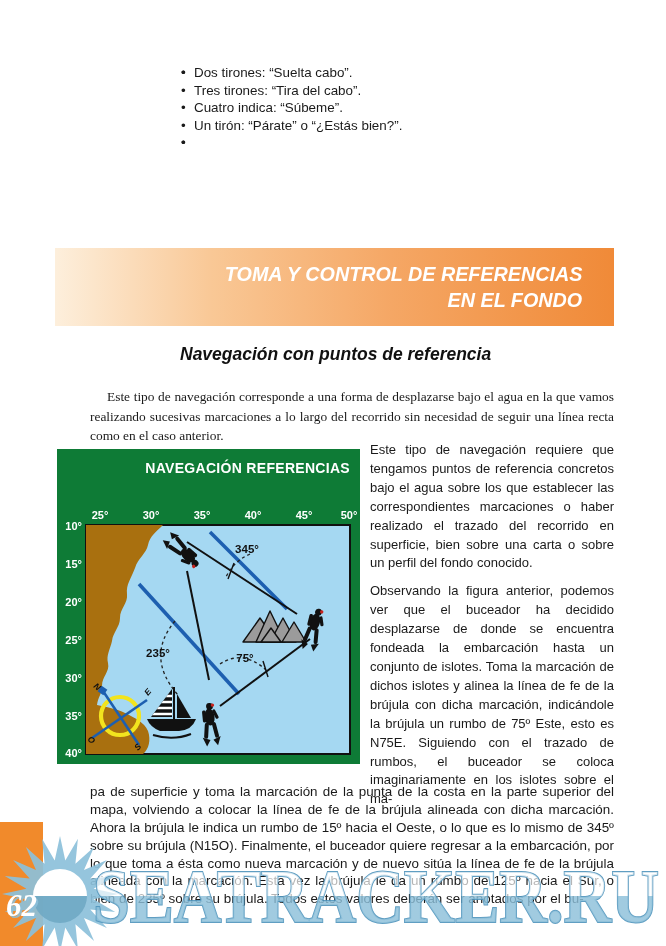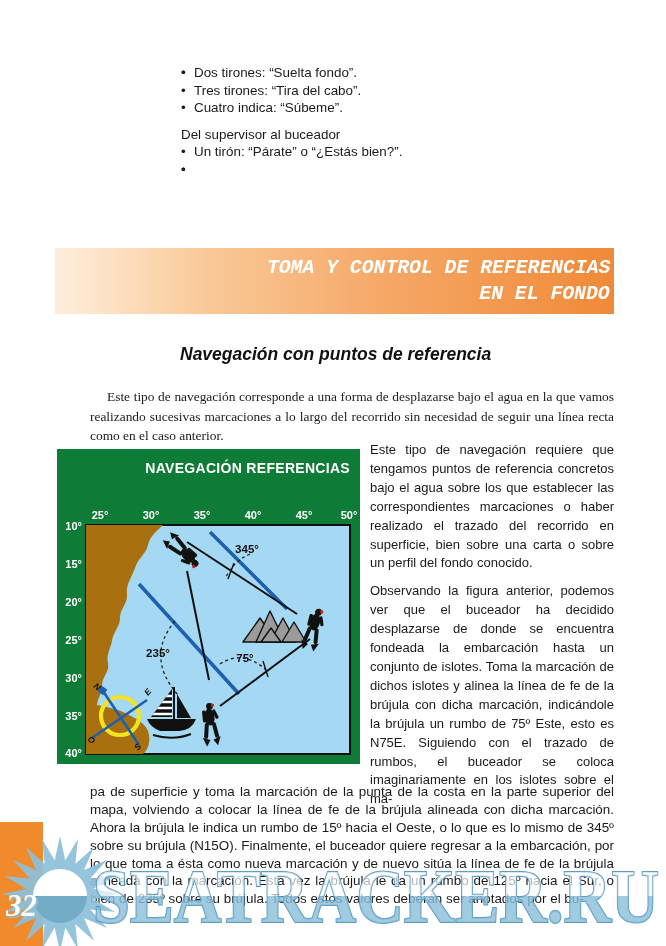--- a/index.html
+++ b/index.html
@@ -9,24 +9,24 @@
   }
   
   .signals{position:absolute; left:181px; top:64px; width:440px; font-size:13.4px; line-height:17.6px;}
   .signals ul{list-style:none; margin:0; padding:0;}
   .signals li{position:relative; padding-left:13px;}
   .signals li .dot{position:absolute; left:0; top:0;}
   .signals .subhead{margin:9px 0 0 0;}
   .signals ul.second{margin-top:0px;}
   
   .banner{
-    position:absolute; left:55px; top:248px; width:559px; height:66px;
+    position:absolute; left:55px; top:248px; width:559px; height:78px;
     background:linear-gradient(to right,#FDEFDC 0%,#F9C896 28%,#F5A765 60%,#F08A38 100%);
     display:flex; flex-direction:column; justify-content:center; align-items:flex-end;
-    padding-right:4px; box-sizing:border-box;font-family:Liberation Mono, monospace;
+    padding-right:32px; box-sizing:border-box;
   }
   .banner .bl{
     color:#ffffff; font-style:italic; font-weight:bold; font-size:21px; line-height:26px;
     transform:scaleX(.94); transform-origin:right center; white-space:nowrap;
   }
   
   .heading{
     position:absolute; left:180px; top:344px; font-size:17.5px; font-weight:bold; font-style:italic;
     color:#111;
   }
@@ -49,25 +49,24 @@
   .watermark{position:absolute; left:85px; top:852px; z-index:7; pointer-events:none; opacity:.9;}
 </style>
 </head>
 <body>
 
 <div class="page">
 
   <div class="signals">
     <ul>
       <li><span class="dot">•</span></li>
-      <li><span class="dot">•</span><span>Dos tirones: “Suelta fondo”.</span></li>
+      <li><span class="dot">•</span><span>Dos tirones: “Suelta cabo”.</span></li>
       <li><span class="dot">•</span><span>Tres tirones: “Tira del cabo”.</span></li>
       <li><span class="dot">•</span><span>Cuatro indica: “Súbeme”.</span></li>
     </ul>
-    <p class="subhead">Del supervisor al buceador</p>
     <ul class="second">
       <li><span class="dot">•</span><span>Un tirón: “Párate” o “¿Estás bien?”.</span></li>
       <li><span class="dot">•</span></li>
       <li><span class="dot">•</span></li>
     </ul>
   </div>
 
   <div class="banner">
     <div class="bl">TOMA Y CONTROL DE REFERENCIAS</div>
     <div class="bl">EN EL FONDO</div>
@@ -199,21 +198,21 @@
   <p class="para bottom-para">pa de superficie y toma la marcación de la punta de la costa en la parte superior del mapa, volviendo a colocar la línea de fe de la brújula alineada con dicha marcación. Ahora la brújula le indica un rumbo de 15º hacia el Oeste, o lo que es lo mismo de 345º sobre su brújula (N15O). Finalmente, el buceador quiere regresar a la embarcación, por lo que toma a ésta como nueva marcación y de nuevo sitúa la línea de fe de la brújula alineada con la marcación. Esta vez la brújula le da un rumbo de 125º hacia el Sur, o bien de 235º sobre su brújula. Todos estos valores deberán ser anotados por el bu-</p>
 
   <div class="orange-bar"></div>
 
   <svg class="sun" width="140" height="120" viewBox="0 0 140 120">
     <polygon id="sunRays" fill="#8CC0DA" fill-opacity="0.92" points="66.0,2.0 71.3,26.4 83.9,4.8 81.4,29.7 100.1,13.1 90.0,36.0 112.9,25.9 96.3,44.6 121.2,42.1 99.6,54.7 124.0,60.0 99.6,65.3 121.2,77.9 96.3,75.4 112.9,94.1 90.0,84.0 100.1,106.9 81.4,90.3 83.9,115.2 71.3,93.6 66.0,118.0 60.7,93.6 48.1,115.2 50.6,90.3 31.9,106.9 42.0,84.0 19.1,94.1 35.7,75.4 10.8,77.9 32.4,65.3 8.0,60.0 32.4,54.7 10.8,42.1 35.7,44.6 19.1,25.9 42.0,36.0 31.9,13.1 50.6,29.7 48.1,4.8 60.7,26.4"></polygon>
     <path d="M39 62 A27 27 0 0 1 93 62 Z" fill="#ffffff"></path>
     <path d="M93 62 A27 27 0 0 1 39 62 Z" fill="#6FA8C4" fill-opacity="0.9"></path>
   </svg>
 
-  <div class="page-number">32</div>
+  <div class="page-number">62</div>
 
   <svg class="watermark" width="581" height="90" viewBox="0 0 581 90">
     <defs>
       <linearGradient id="wmg" x1="0" y1="0" x2="0" y2="1">
         <stop offset="0" stop-color="#ffffff" stop-opacity="0.75"></stop>
         <stop offset="0.5" stop-color="#ffffff" stop-opacity="0.75"></stop>
         <stop offset="0.5" stop-color="#8CC0DA" stop-opacity="0.9"></stop>
         <stop offset="1" stop-color="#8CC0DA" stop-opacity="0.9"></stop>
       </linearGradient>
     </defs>

